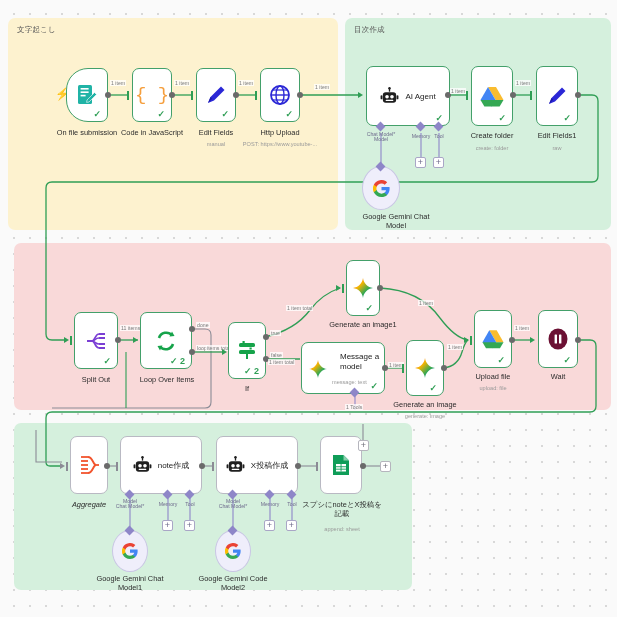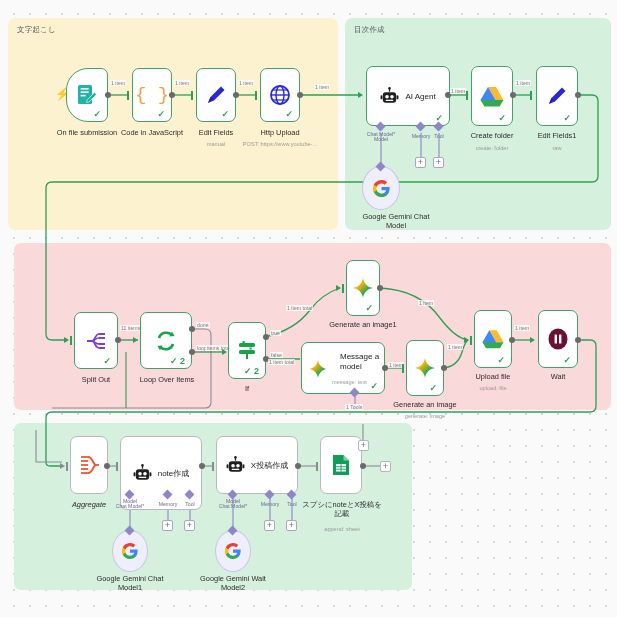--- a/index.html
+++ b/index.html
@@ -472,21 +472,21 @@
       <path d="M3 14 L10 14" stroke="#f2542d" stroke-width="1.8"></path>
       <path d="M3 18 L10 18" stroke="#f2542d" stroke-width="1.8"></path>
       <path d="M10 2 C15 2 15 10 18 10 C15 10 15 18 10 18" stroke="#f2542d" stroke-width="1.8" fill="none"></path>
       <path d="M18 10 L21 10" stroke="#f2542d" stroke-width="1.8"></path>
     </svg>
   </div>
   <div class="nlabel" style="left:60px; top:500px; width:58px;font-style:italic;">Aggregate</div>
   <div class="port" style="left:104px; top:463px;"></div>
   <div class="bar gray" style="left:116px; top:461.5px;"></div>
 
-  <div class="node gray" style="left:120px; top:436px; width:82px; height:74px;">
+  <div class="node gray" style="left:120px; top:436px; width:82px; height:58px;">
     <svg width="19" height="19" viewBox="0 0 20 20">
       <rect x="3" y="5.5" width="14" height="11" rx="3" fill="#1f1f1f"></rect>
       <circle cx="7.4" cy="10.2" r="1.9" fill="#fff"></circle>
       <circle cx="12.6" cy="10.2" r="1.9" fill="#fff"></circle>
       <rect x="6" y="13.4" width="8" height="1.3" rx=".6" fill="#fff"></rect>
       <rect x="9.3" y="1.5" width="1.4" height="3.4" fill="#1f1f1f"></rect>
       <circle cx="10" cy="1.4" r="1.3" fill="#1f1f1f"></circle>
       <rect x=".6" y="8.6" width="2" height="4.4" rx="1" fill="#1f1f1f"></rect>
       <rect x="17.4" y="8.6" width="2" height="4.4" rx="1" fill="#1f1f1f"></rect>
     </svg>
@@ -558,15 +558,15 @@
 
   <div class="ellipse-node" style="left:215px; top:530px; width:36px; height:42px;">
     <svg width="16" height="16" viewBox="0 0 18 18">
       <path d="M17.6 9.2c0-.6-.05-1.2-.16-1.8H9v3.5h4.8a4.1 4.1 0 0 1-1.8 2.7v2.2h2.9c1.7-1.6 2.7-3.9 2.7-6.6z" fill="#4285f4"></path>
       <path d="M9 18c2.4 0 4.5-.8 6-2.2l-2.9-2.2c-.8.55-1.85.87-3.1.87-2.4 0-4.4-1.6-5.1-3.76H.9v2.3A9 9 0 0 0 9 18z" fill="#34a853"></path>
       <path d="M3.9 10.7a5.4 5.4 0 0 1 0-3.43V4.97H.9a9 9 0 0 0 0 8.06l3-2.33z" fill="#fbbc05"></path>
       <path d="M9 3.58c1.32 0 2.5.46 3.44 1.35l2.58-2.58A9 9 0 0 0 .9 4.97l3 2.3C4.6 5.15 6.6 3.58 9 3.58z" fill="#ea4335"></path>
     </svg>
   </div>
   <div class="diamond" style="left:229px; top:527px;"></div>
-  <div class="nlabel wrap" style="left:197px; top:574px; width:72px; text-align:center;">Google Gemini Wait Model2</div>
+  <div class="nlabel wrap" style="left:197px; top:574px; width:72px; text-align:center;">Google Gemini Code Model2</div>
 
 </div>
 
 </body></html>

